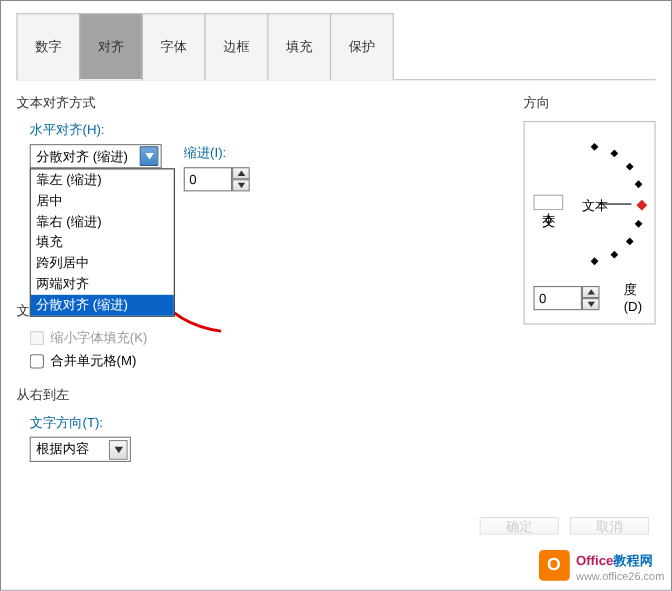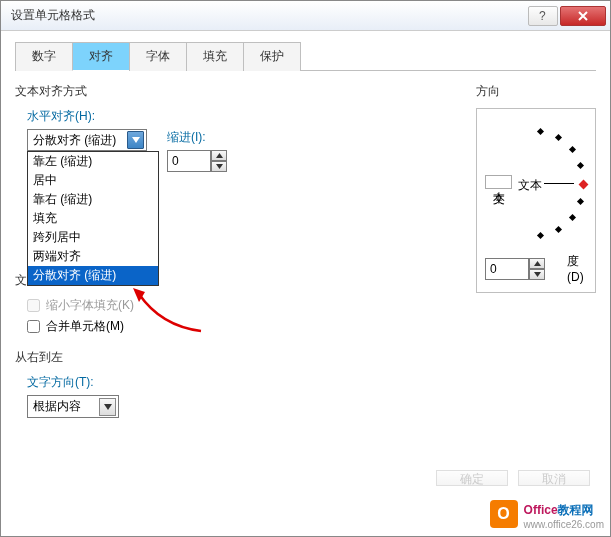--- a/index.html
+++ b/index.html
@@ -5,22 +5,22 @@
     * { box-sizing: border-box; margin: 0; padding: 0; font-family: "Microsoft YaHei", SimSun, sans-serif; font-size: 12px; }
     body { width: 611px; height: 537px; background: #fff; position: relative; }
     .window { width: 611px; height: 537px; border: 1px solid #888; background: #f0f0f0; display: flex; flex-direction: column; }
     .titlebar { height: 30px; background: linear-gradient(#fff, #e8eef7); display: flex; align-items: center; padding: 0 4px 0 10px; border-bottom: 1px solid #ccc; }
     .titlebar .title { flex: 1; color: #333; }
     .tbtn { width: 30px; height: 20px; display: inline-flex; align-items: center; justify-content: center; margin-left: 2px; border: 1px solid #bbb; background: linear-gradient(#fdfdfd,#e8e8e8); border-radius: 2px; }
     .tbtn.close { width: 46px; background: linear-gradient(#e57373,#c62828); border-color: #a33; color: #fff; font-weight: bold; }
     .tbtn svg { width: 12px; height: 12px; }
     .content { flex: 1; background: #fff; padding: 10px 14px; position: relative; }
     .tabs { display: flex; border-bottom: 1px solid #bfbfbf; margin-bottom: 12px; }
-    .tab { padding: 5px 16px; border: 1px solid #bfbfbf; border-bottom: none; background: #f4f4f4; margin-right: -1px; color: #333; position: relative; top: 1px; }
-    .tab.active { background: #7dd3fc; border-bottom: 1px solid #fff; }
+    .tab { padding: 21px 16px; border: 1px solid #bfbfbf; border-bottom: none; background: #f4f4f4; margin-right: -1px; color: #333; position: relative; top: 1px; }
+    .tab.active { background: #a3a3a3; border-bottom: 1px solid #fff; }
     .row { display: flex; }
     .col-left { flex: 1; }
     .col-right { width: 120px; margin-left: 10px; }
     .section-title { color: #333; margin-bottom: 8px; }
     .sub { margin-left: 12px; }
     .label { color: #0369a1; margin-bottom: 4px; display: block; }
     .combo-wrap { position: relative; display: inline-block; }
     .combo { width: 120px; height: 22px; border: 1px solid #7a7a7a; background: #fff; display: flex; align-items: center; padding: 0 2px 0 5px; }
     .combo .btn { width: 17px; height: 18px; background: linear-gradient(#6fa8dc,#3d85c6); border: 1px solid #2a5a8a; border-radius: 1px; margin-left: auto; display: flex; align-items: center; justify-content: center; }
     .combo .btn svg { width: 8px; height: 6px; fill: #fff; }
@@ -54,39 +54,27 @@
     .footer-btns { position: absolute; right: 20px; bottom: 50px; display: flex; gap: 10px; }
     .footer-btns button { width: 72px; height: 16px; border: 1px solid #999; background: linear-gradient(#fafafa,#e0e0e0); color: #555; opacity: 0.3; }
     .combo2 { width: 92px; height: 23px; border: 1px solid #7a7a7a; background: #fff; display: flex; align-items: center; padding: 0 2px 0 5px; }
     .combo2 .btn2 { width: 17px; height: 18px; background: linear-gradient(#f8f8f8,#ddd); border: 1px solid #888; margin-left: auto; display: flex; align-items: center; justify-content: center; }
     .combo2 .btn2 svg { width: 8px; height: 6px; fill: #333; }
   </style>
 </head>
 <body>
 
 <div class="window">
-  <div class="titlebar">
-    <span class="title">设置单元格格式</span>
-    <div class="tbtn">
-      <svg viewBox="0 0 12 12">
-          <text x="2" y="10" font-size="11" fill="#555">?</text>
-        </svg>
-    </div>
-    <div class="tbtn close">
-      <svg viewBox="0 0 12 12">
-          <path d="M2 2 L10 10 M10 2 L2 10" stroke="#fff" stroke-width="2"></path>
-        </svg>
-    </div>
-  </div>
 
   <div class="content">
     <div class="tabs">
       <div class="tab">数字</div>
       <div class="tab active">对齐</div>
       <div class="tab">字体</div>
+      <div class="tab">边框</div>
       <div class="tab">填充</div>
       <div class="tab">保护</div>
     </div>
 
     <div class="row">
       <div class="col-left">
         <div class="section-title">文本对齐方式</div>
         <div class="sub">
           <span class="label">水平对齐(H):</span>
           <div class="align-row">
@@ -159,21 +147,21 @@
           </div>
         </div>
       </div>
 
       <div class="col-right">
         <div class="section-title">方向</div>
         <div class="frame">
           <div class="orient-box">
             <div class="vert-label">文本</div>
             <div class="arc">
-              <span style="position:absolute;left:0;top:50px;">文本</span>
+              <span style="position:absolute;left:11px;top:50px;">文本</span>
               <div class="hline" style="left:26px;top:56px;"></div>
               <div class="dot" style="left:20px;top:2px;"></div>
               <div class="dot" style="left:38px;top:8px;"></div>
               <div class="dot" style="left:52px;top:20px;"></div>
               <div class="dot" style="left:60px;top:36px;"></div>
               <div class="dot red" style="left:62px;top:54px;width:7px;height:7px;"></div>
               <div class="dot" style="left:60px;top:72px;"></div>
               <div class="dot" style="left:52px;top:88px;"></div>
               <div class="dot" style="left:38px;top:100px;"></div>
               <div class="dot" style="left:20px;top:106px;"></div>

